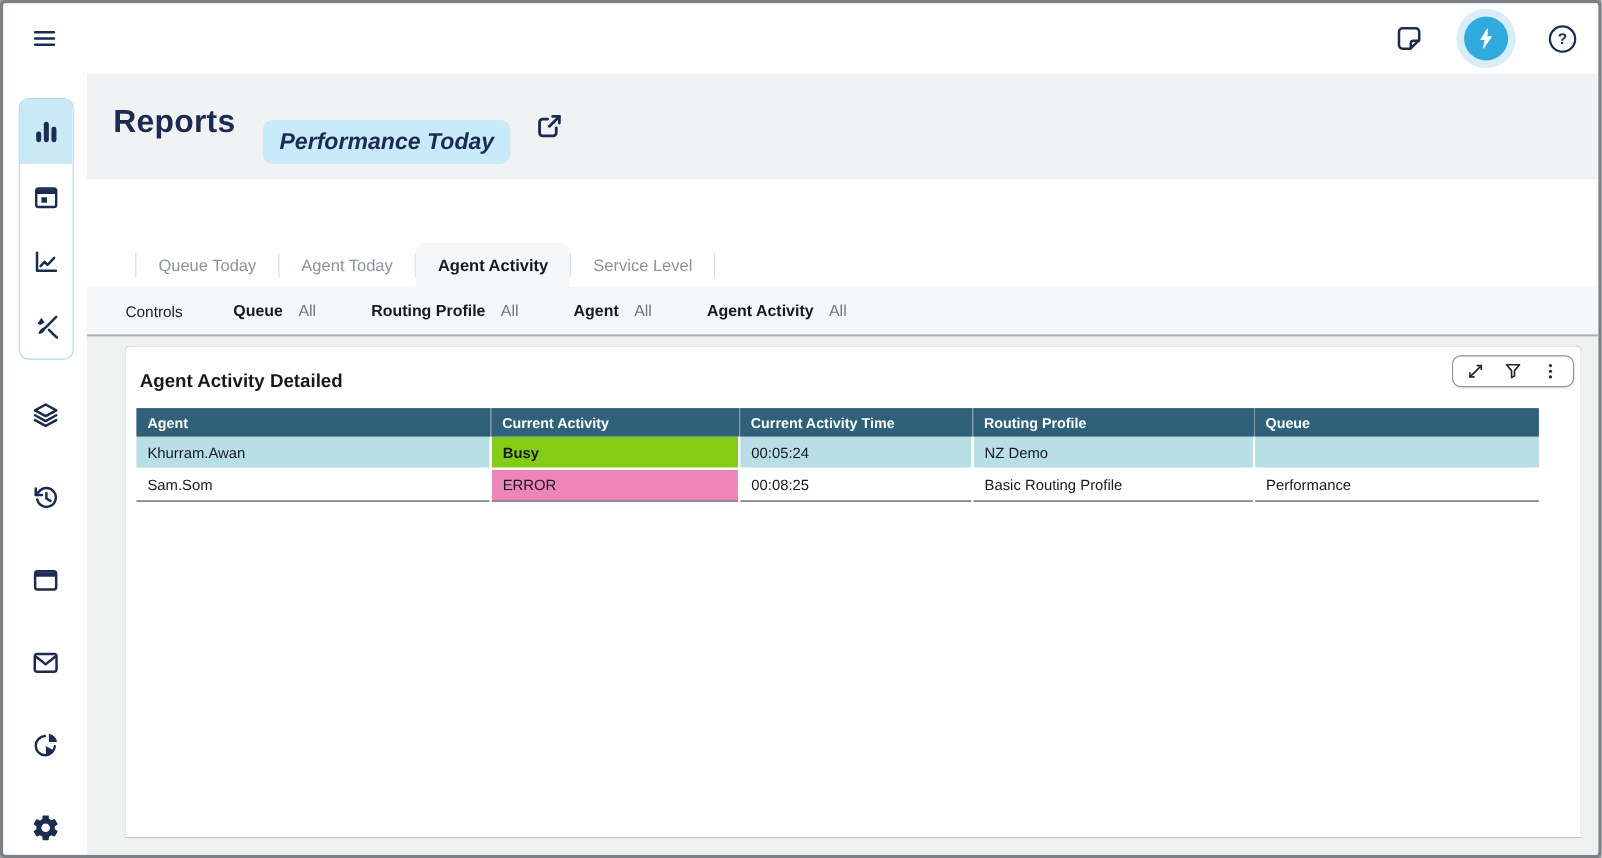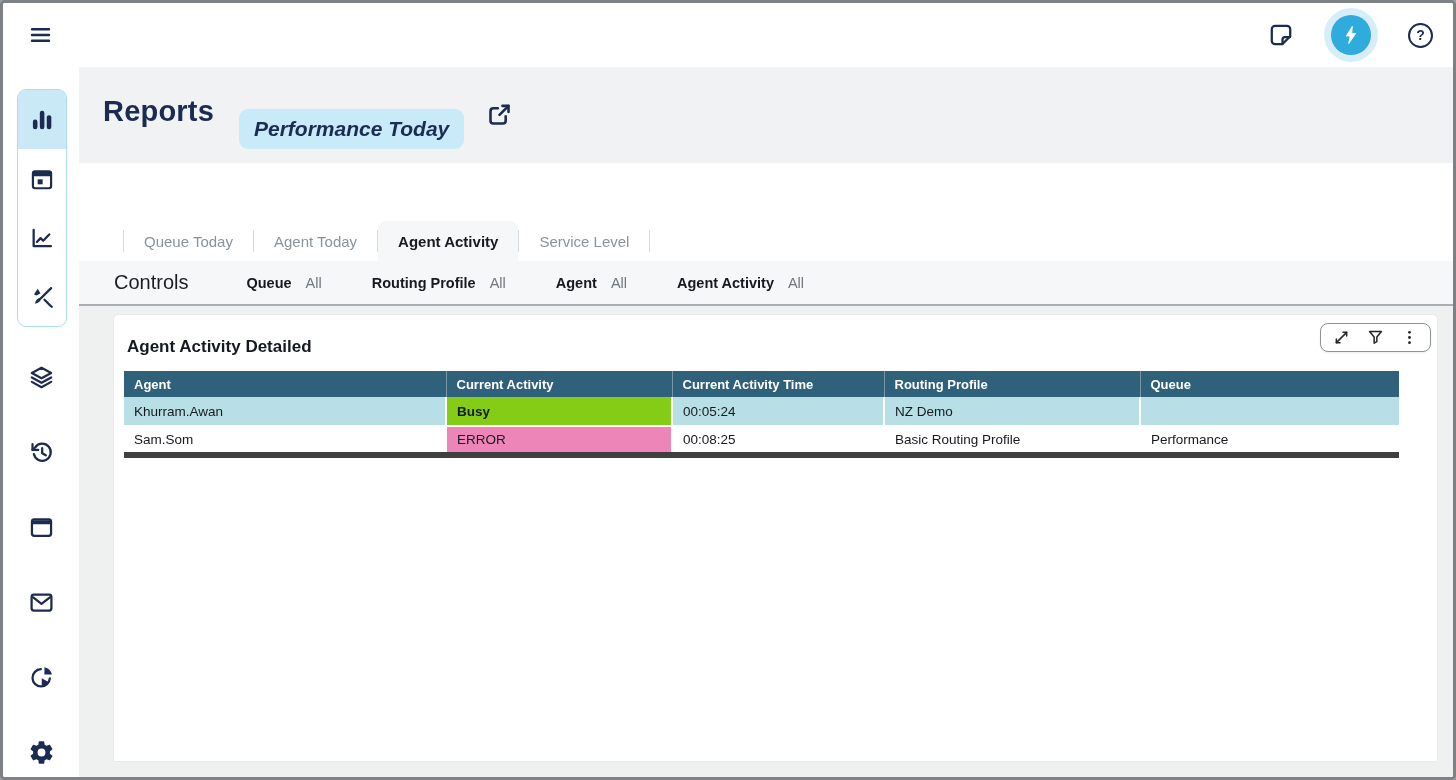--- a/index.html
+++ b/index.html
@@ -51,21 +51,21 @@
   .tabs { display:flex; align-items:stretch; height:40px; }
   .tab { display:flex; align-items:center; padding:0 20px; font-size:15px;
          color:#8a939b; cursor:pointer; white-space:nowrap; }
   .tab.active { background:#f6f7f8; border-radius:8px 8px 0 0; color:#16191f; font-weight:bold; }
   .tab-sep { width:1px; background:#d8dbdb; height:22px; align-self:center; }
 
   
   .controls-band { height:45px; flex:0 0 auto; background:#f6f7f8;
                    border-bottom:2px solid #a9aeb2; display:flex; align-items:center;
                    padding-left:35px; }
-  .controls-title { font-size:20px; color:#1a1d21; margin-right:58px; }
+  .controls-title { font-size:14px; color:#1a1d21; margin-right:46px; }
   .filter { margin-right:50px; font-size:14.5px; cursor:pointer; white-space:nowrap; }
   .filter .f-label { color:#16191f; font-weight:bold; }
   .filter .f-value { color:#6f777d; margin-left:14px; }
 
   
   .content { flex:1; min-height:0; background:#eff1f1; padding:9px 16px 16px 35px; display:flex; }
   .card { flex:1; background:#fff; border-radius:4px 4px 0 0; position:relative;
           padding:22px 37px 0 10px; box-shadow:0 0 1px rgba(0,0,0,.2); }
   .card-toolbar { position:absolute; top:8px; right:6px; display:flex; align-items:center;
                   gap:15px; background:#fff; border:1px solid #8d9396; border-radius:8px;
@@ -74,21 +74,21 @@
 
   table.report { border-collapse:collapse; table-layout:fixed; width:1275px; }
   table.report th { background:#30617a; color:#fff; font-size:13px; font-weight:bold;
         text-align:left; height:26px; padding:0 10px; border-right:1px solid rgba(255,255,255,.35); }
   table.report th:last-child { border-right:none; }
   table.report td { height:29px; padding:0 10px; font-size:13.5px; color:#16191f;
         border-right:2px solid #fff; border-bottom:2px solid #fff; background:#fff;
         overflow:hidden; white-space:nowrap; }
   table.report td:last-child { border-right:none; }
   tr.row-highlight td { background:#b7dfe5; }
-  tr.last-row td { border-bottom:6px solid #404040; }
+  tr.last-row td { border-bottom:1px solid #404040; }
   td.status-cell { color:#fff; }
   td.status-bold { font-weight:bold; }
 
   svg.navy { stroke:#1c2b50; }
   svg .fillnavy { fill:#1c2b50; }
 </style>
 </head>
 <body>
 
 <div class="window">

